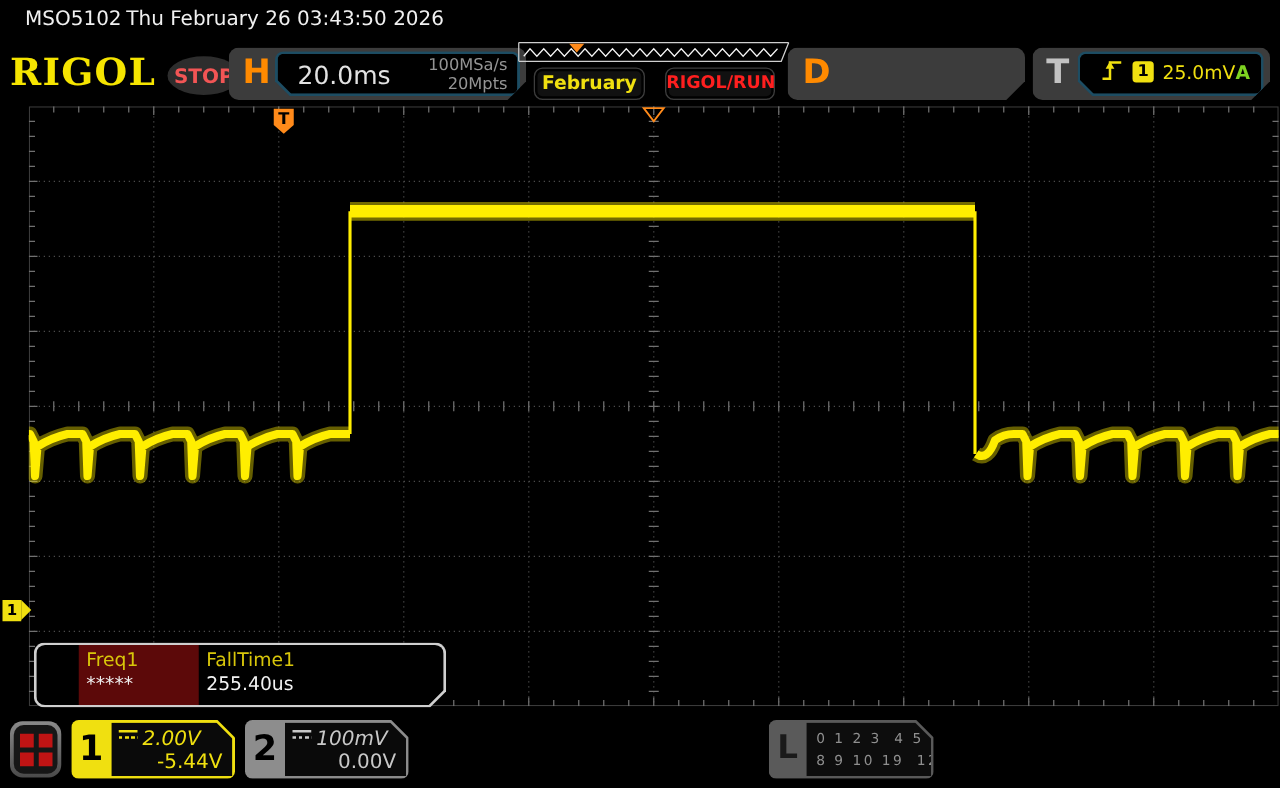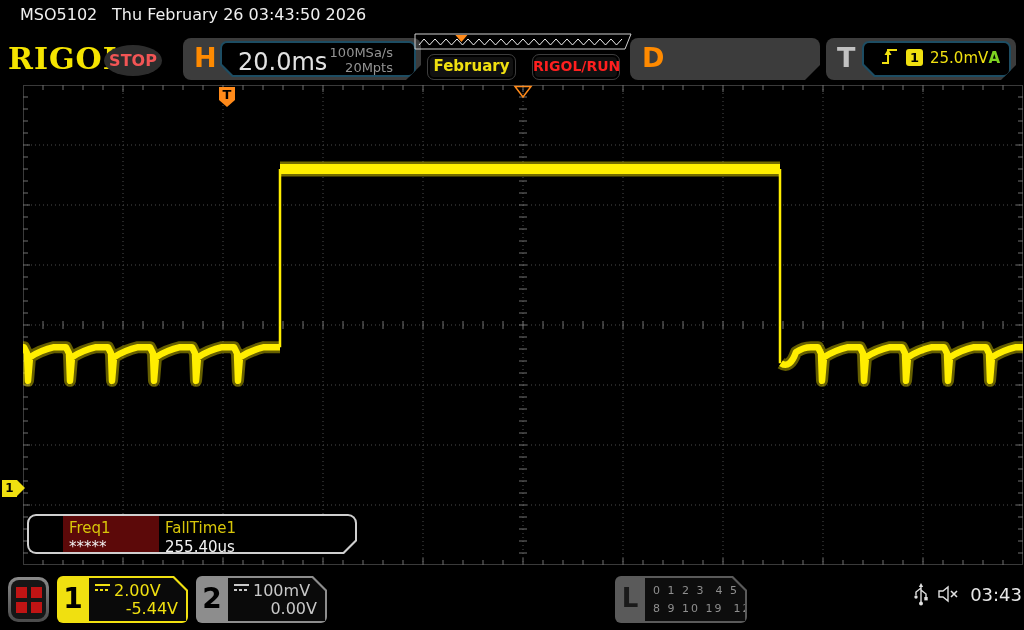--- a/index.html
+++ b/index.html
@@ -3,43 +3,43 @@
 <meta charset="utf-8">
 <style>
   * { margin:0; padding:0; box-sizing:border-box; }
   html,body { width:1024px; height:630px; background:#000; overflow:hidden;
               font-family:"DejaVu Sans","Liberation Sans",sans-serif; }
 
   
   #header { position:absolute; left:0; top:0; width:1024px; height:32px; color:#f0f0f0;
             font-size:16px; line-height:30px; }
   #header .model { position:absolute; left:8px;margin-left:12px; }
-  #header .datetime { position:absolute; left:112px;text-align:center; }
+  #header .datetime { position:absolute; left:101px;text-align:center; }
 
   
   #toolbar { position:absolute; left:0; top:33px; width:884px; height:48px; }
   .logo { position:absolute; left:8px; top:8px; color:#f5e400;
           font-family:"DejaVu Serif","Liberation Serif",serif; font-weight:bold;
           font-size:30px; letter-spacing:1px; }
-  .stop-badge { position:absolute; left:104px; top:12px; width:58px; height:31px;
+  .stop-badge { position:absolute; left:134px; top:12px; width:58px; height:31px;
                 background:#2d2d2d; border-radius:50%; text-align:center;
                 color:#f25555; font-weight:bold; font-size:16px; line-height:31px; }
   .tb-section { position:absolute; top:5px; height:42px; background:#3c3c3c;
                 border-radius:8px;
                 clip-path:polygon(0 0,100% 0,100% calc(100% - 15px),calc(100% - 15px) 100%,0 100%); }
   .tb-letter { position:absolute; top:4px; font-size:27px; font-weight:bold; }
   .vbox-w { position:absolute; top:3px; bottom:3px; background:#1d4d63; border-radius:7px;
             clip-path:polygon(0 0,100% 0,100% 100%,12px 100%,0 calc(100% - 12px)); padding:2px; }
   .vbox { width:100%; height:100%; background:#000; border-radius:5px;
           clip-path:polygon(0 0,100% 0,100% 100%,11px 100%,0 calc(100% - 11px)); position:relative; }
   #h-section { left:183px; width:238px; }
   #h-section .tb-letter { left:11px; color:#ff8a00; }
   #h-vbox-w { left:37px; right:5px; }
-  .tb-value { position:absolute; left:16px; top:5px; color:#e2e2e2; font-size:24px; }
-  .srate { position:absolute; right:21px; top:2px; text-align:right; color:#949494;
+  .tb-value { position:absolute; left:16px; top:5px; color:#e2e2e2; font-size:20px; }
+  .srate { position:absolute; right:8px; top:2px; text-align:right; color:#949494;
            font-size:13px; line-height:15px; }
   #preview { position:absolute; left:413px; top:0; width:220px; height:19px; }
   .tb-btn { position:absolute; top:21px; height:26px; background:#111;
             border:1px solid #3d3d3d; border-radius:7px; box-shadow:0 0 0 2px #000 inset;
             text-align:center; font-weight:bold; cursor:pointer; }
   #measure-btn { left:427px; width:89px; color:#f0e010; font-size:15px; line-height:23px; }
   #stoprun-btn { left:532px; width:88px; color:#ff1f1f; font-size:14px; line-height:23px; }
   #d-section { left:630px; width:190px; }
   #d-section .tb-letter { left:12px; color:#ff8a00; }
   #d-vbox-w { left:38px; right:5px; }
@@ -55,21 +55,21 @@
   
   #graticule { position:absolute; left:23px; top:85px; width:1000px; height:480px; }
   #gnd1 { position:absolute; left:2px; top:479px; width:22px; height:17px; }
   #gnd1 .flag { position:absolute; left:0; top:0; width:15px; height:17px; background:#f0e010;
                 color:#000; font-size:12px; font-weight:bold; text-align:center; line-height:17px; }
   #gnd1 .tip { position:absolute; left:15px; top:0; width:0; height:0;
                border-top:8.5px solid transparent; border-bottom:8.5px solid transparent;
                border-left:8px solid #f0e010; }
 
   
-  #meas-panel { position:absolute; left:27px; top:514px; width:330px; height:40px;
+  #meas-panel { position:absolute; left:27px; top:514px; width:330px; height:52px;
                 background:#cfcfcf; border-radius:9px; padding:2px;
                 clip-path:polygon(0 0,100% 0,100% calc(100% - 13px),calc(100% - 13px) 100%,0 100%); }
   #meas-inner { width:100%; height:100%; background:#000; border-radius:7px; display:flex;
                 clip-path:polygon(0 0,100% 0,100% calc(100% - 12px),calc(100% - 12px) 100%,0 100%); }
   .meas-spacer { width:34px; }
   .meas-cell { width:96px; padding:3px 0 0 6px; }
   .meas-cell.hl { background:#5c0909; }
   .meas-label { color:#d8c60a; font-size:15px; line-height:19px; }
   .meas-value { color:#f2f2f2; font-size:15px; line-height:19px; }
 
@@ -84,21 +84,21 @@
   #menu-btn .sq { width:11px; height:11px; background:#c01414; }
   .ch-block { position:absolute; top:6px; width:131px; height:47px; border-radius:6px;
               clip-path:polygon(0 0,calc(100% - 14px) 0,100% 14px,100% 100%,0 100%);
               padding:2px; cursor:pointer; }
   .ch-inner { position:absolute; left:32px; top:2px; right:2px; bottom:2px; background:#0a0a0a;
               clip-path:polygon(0 0,calc(100% - 13px) 0,100% 13px,100% 100%,0 100%); }
   .ch-num { position:absolute; left:0; top:0; width:32px; height:100%; font-size:28px;
             font-weight:bold; color:#000; text-align:center; line-height:45px; }
   #ch1-block { left:57px; background:#f0e010; }
   #ch2-block { left:196px; background:#8d8d8d; }
-  .ch-line1 { position:absolute; left:6px; top:3px; font-size:16px; }
+  .ch-line1 { position:absolute; left:6px; top:3px; font-size:16px;font-style:italic; }
   .ch-line2 { position:absolute; right:8px; bottom:3px; font-size:16px; }
   #ch1-block .ch-line1,#ch1-block .ch-line2 { color:#f0e010; }
   #ch2-block .ch-line1,#ch2-block .ch-line2 { color:#c8c8c8; }
   .dc-icon { display:inline-block; width:15px; height:10px; vertical-align:2px; margin-right:4px; }
   .dc-top { height:2px; background:currentColor; margin-bottom:3px; }
   .dc-bot { height:2px; background:repeating-linear-gradient(90deg,currentColor 0 3px,transparent 3px 5px); }
   #l-block { position:absolute; left:615px; top:6px; width:132px; height:47px; background:#5a5a5a;
              border-radius:6px; clip-path:polygon(0 0,calc(100% - 14px) 0,100% 14px,100% 100%,0 100%);
              padding:2px; cursor:pointer; }
   #l-block .ch-inner { left:30px; background:#0d0d0d; }
@@ -232,29 +232,13 @@
     <div class="ch-inner">
       <div class="dig-row" id="dig-row1">
         <span>0 1 2 3</span><span>4 5 6 7</span>
       </div>
       <div class="dig-row" id="dig-row2">
         <span>8 9 10 19</span><span>12 13 14 15</span>
       </div>
     </div>
   </div>
 
-  <div id="status-icons">
-    <svg width="14" height="24">
-      <g stroke="#e0e0e0" stroke-width="1.4" fill="none">
-        <path d="M7,21 V4 M7,6 L2,10 V13 M7,8 L12,12 V15"></path>
-      </g>
-      <polygon points="7,1 4.8,5 9.2,5" fill="#e0e0e0"></polygon>
-      <circle cx="2" cy="15" r="1.7" fill="#e0e0e0"></circle>
-      <rect x="10.3" y="15" width="3.4" height="3.4" fill="#e0e0e0"></rect>
-      <circle cx="7" cy="21.5" r="2" fill="#e0e0e0"></circle>
-    </svg>
-    <svg width="24" height="20">
-      <polygon points="2,7 6,7 11,3 11,17 6,13 2,13" fill="none" stroke="#e0e0e0" stroke-width="1.4"></polygon>
-      <path d="M14,7 L20,13 M20,7 L14,13" stroke="#e0e0e0" stroke-width="1.6"></path>
-    </svg>
-    <span id="clock">03:43</span>
-  </div>
 </div>
 
 </body></html>

